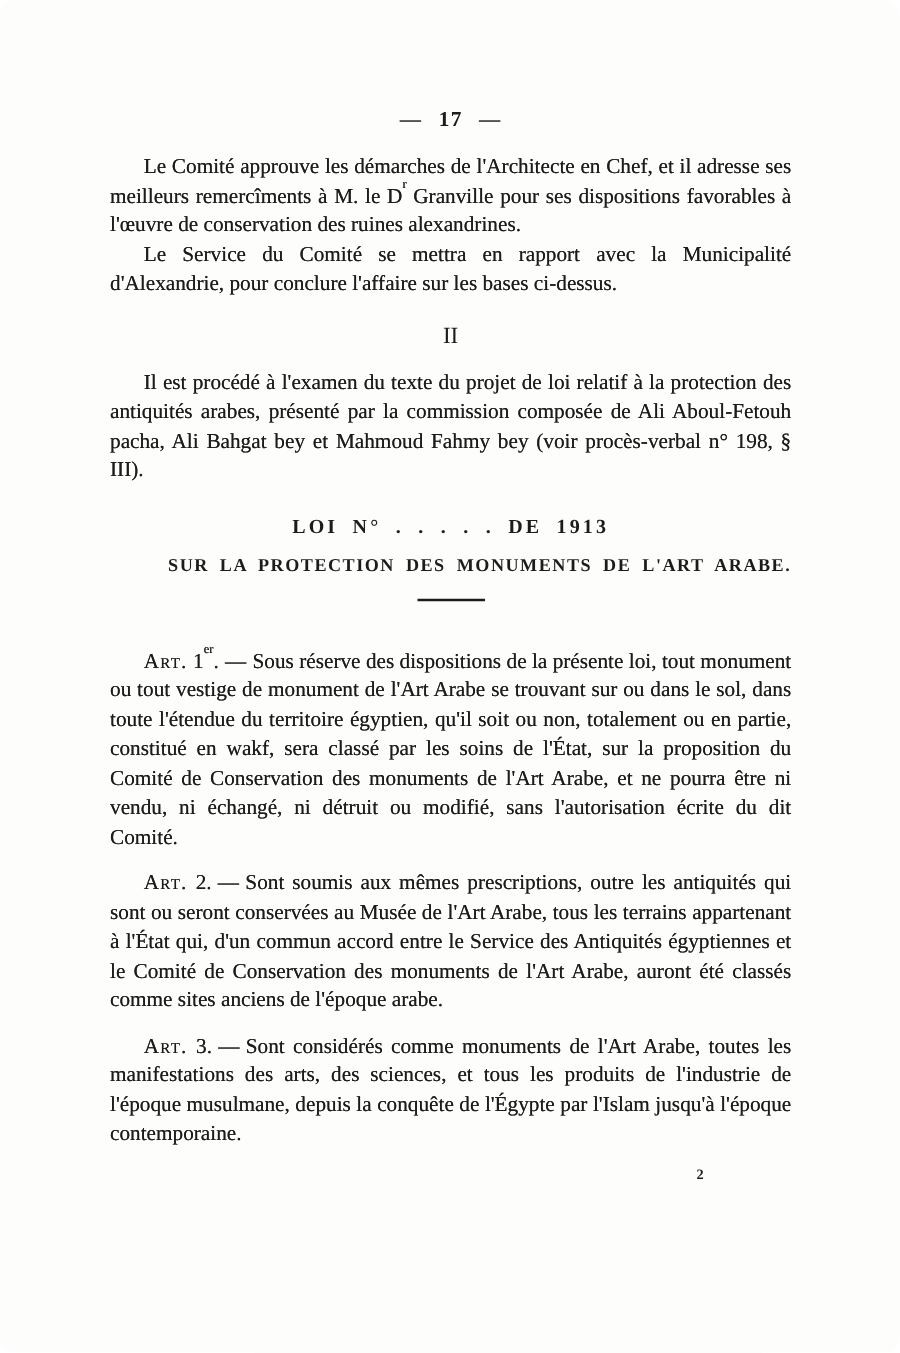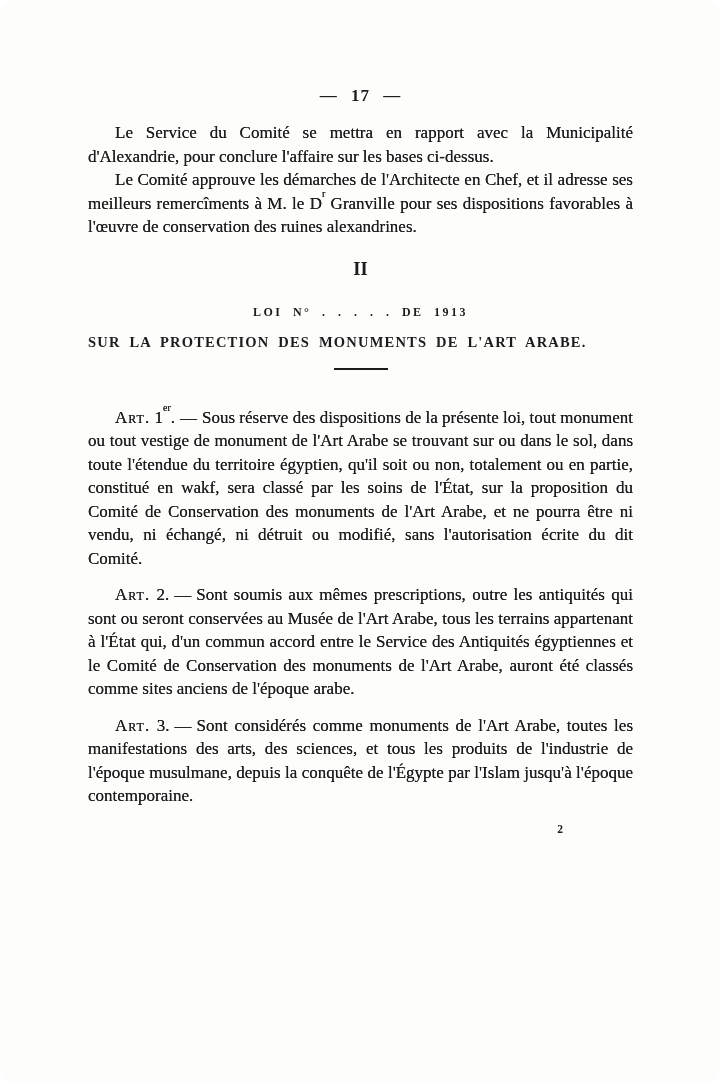--- a/index.html
+++ b/index.html
@@ -28,34 +28,34 @@
     font-size: 17px;
     line-height: 23.5px;
     text-align: justify;
     text-indent: 27px;
     text-shadow: 0 0 0.5px rgba(20,20,20,0.85);
     hyphens: auto;
   }
   .section-heading {
     text-align: center;
     font-size: 18.5px;
-    font-weight: bold;
+    font-weight: normal;
     margin-top: 20px;
     margin-bottom: 14px;
   }
   .law-title {
     text-align: center;
-    font-size: 12px;
+    font-size: 16px;
     font-weight: bold;
     letter-spacing: 2.5px;
     word-spacing: 5px;
     margin-top: 25px;
   }
   .law-subtitle {
-    text-align: left;
+    text-align: right;
     font-size: 14.5px;
     font-weight: bold;
     letter-spacing: 1.2px;
     word-spacing: 4px;
     margin-top: 14px;
   }
   .rule {
     width: 54px;
     height: 2px;
     background: #1c1c1c;
@@ -82,26 +82,27 @@
     margin-top: 15px;
   }
 </style>
 </head>
 <body>
 
 <div class="page">
 
   <div class="page-number-header">— 17 —</div>
 
+  <p class="par"><span>Le Comité approuve les démarches de l'Architecte en Chef, et il adresse ses meilleurs remercîments à M. le D</span><sup class="sup">r</sup><span> Granville pour ses dispositions favorables à l'œuvre de conservation des ruines alexandrines.</span></p>
+
   <p class="par">Le Service du Comité se mettra en rapport avec la Municipalité d'Alexandrie, pour conclure l'affaire sur les bases ci-dessus.</p>
-
-  <p class="par"><span>Le Comité approuve les démarches de l'Architecte en Chef, et il adresse ses meilleurs remercîments à M. le D</span><sup class="sup">r</sup><span> Granville pour ses dispositions favorables à l'œuvre de conservation des ruines alexandrines.</span></p>
 
   <div class="section-heading">II</div>
 
+  <p class="par">Il est procédé à l'examen du texte du projet de loi relatif à la protection des antiquités arabes, présenté par la commission composée de Ali Aboul-Fetouh pacha, Ali Bahgat bey et Mahmoud Fahmy bey (voir procès-verbal n° 198, § III).</p>
 
 
   <div class="law-title">LOI N° . . . . . DE 1913</div>
 
   <div class="law-subtitle">SUR LA PROTECTION DES MONUMENTS DE L'ART ARABE.</div>
 
   <div class="rule"></div>
 
   <p class="par article first"><span class="sc">Art.</span>&nbsp;<span><span>1</span><sup class="sup">er</sup><span>.</span></span><span class="dash">—</span><span>Sous réserve des dispositions de la présente loi, tout monument ou tout vestige de monument de l'Art Arabe se trouvant sur ou dans le sol, dans toute l'étendue du territoire égyptien, qu'il soit ou non, totalement ou en partie, constitué en wakf, sera classé par les soins de l'État, sur la proposition du Comité de Conservation des monuments de l'Art Arabe, et ne pourra être ni vendu, ni échangé, ni détruit ou modifié, sans l'autorisation écrite du dit Comité.</span></p>
 

